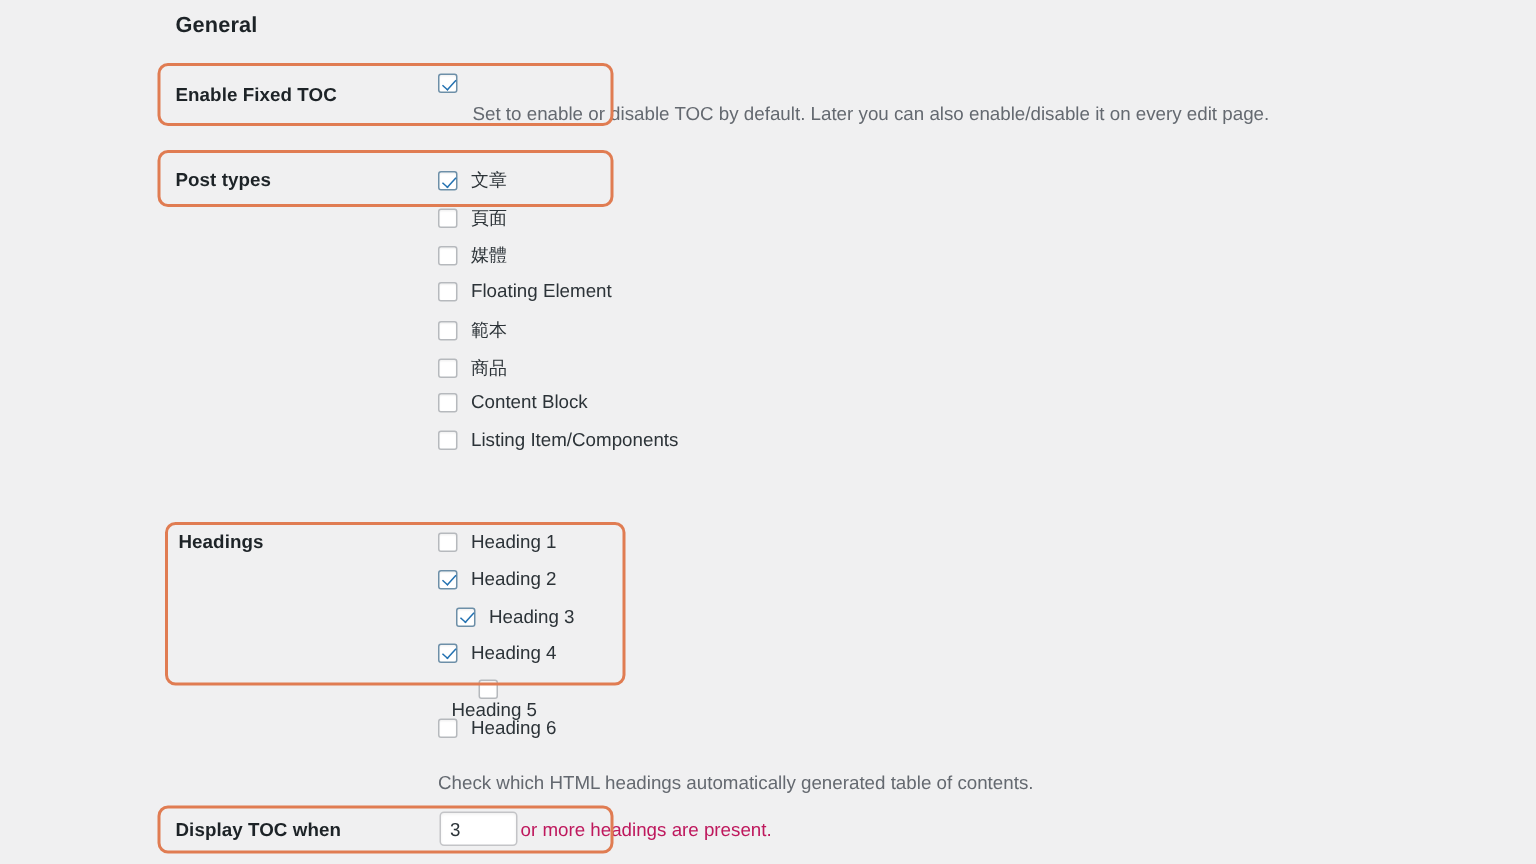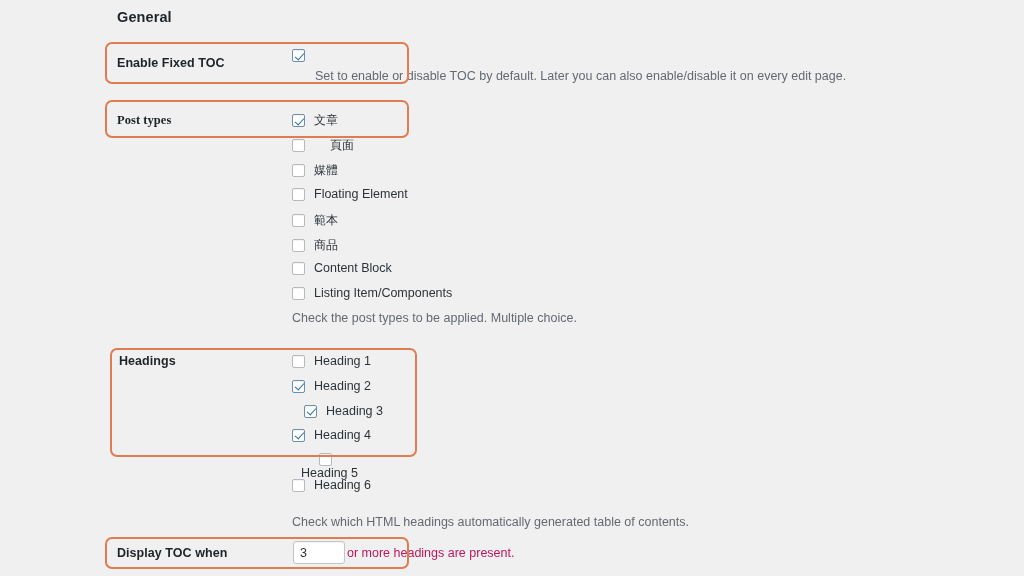--- a/index.html
+++ b/index.html
@@ -139,27 +139,27 @@
 
   <div class="row-label" style="left:117px; top:56px;">Enable Fixed TOC</div>
 
   <div class="cb-row" style="left:292px; top:49px;">
     <span class="cbox checked"></span>
     <span class="cb-label"></span>
   </div>
 
   <div class="help" style="left:292px; top:69px;margin-left:23px;">Set to enable or disable TOC by default. Later you can also enable/disable it on every edit page.</div>
 
-  <div class="row-label" style="left:117px; top:113px;font-family:Liberation Serif, serif;">Post types</div>
+  <div class="row-label" style="left:117px; top:113px;">Post types</div>
 
   <div class="cb-row" style="left:292px; top:112px;">
     <span class="cbox checked"></span>
     <span class="cb-label cjk">文章</span>
   </div>
-  <div class="cb-row" style="left:292px; top:137px;gap:16px;">
+  <div class="cb-row" style="left:292px; top:137px;">
     <span class="cbox"></span>
     <span class="cb-label cjk">頁面</span>
   </div>
   <div class="cb-row" style="left:292px; top:162px;">
     <span class="cbox"></span>
     <span class="cb-label cjk">媒體</span>
   </div>
   <div class="cb-row" style="left:292px; top:187px;">
     <span class="cbox"></span>
     <span class="cb-label">Floating Element</span>
@@ -174,21 +174,20 @@
   </div>
   <div class="cb-row" style="left:292px; top:261px;">
     <span class="cbox"></span>
     <span class="cb-label">Content Block</span>
   </div>
   <div class="cb-row" style="left:292px; top:286px;">
     <span class="cbox"></span>
     <span class="cb-label">Listing Item/Components</span>
   </div>
 
-  <div class="help" style="left:292px; top:311px;">Check the post types to be applied. Multiple choice.</div>
 
   <div class="row-label" style="left:119px; top:354px;">Headings</div>
 
   <div class="cb-row" style="left:292px; top:354px;">
     <span class="cbox"></span>
     <span class="cb-label">Heading 1</span>
   </div>
   <div class="cb-row" style="left:292px; top:379px;">
     <span class="cbox checked"></span>
     <span class="cb-label">Heading 2</span>

